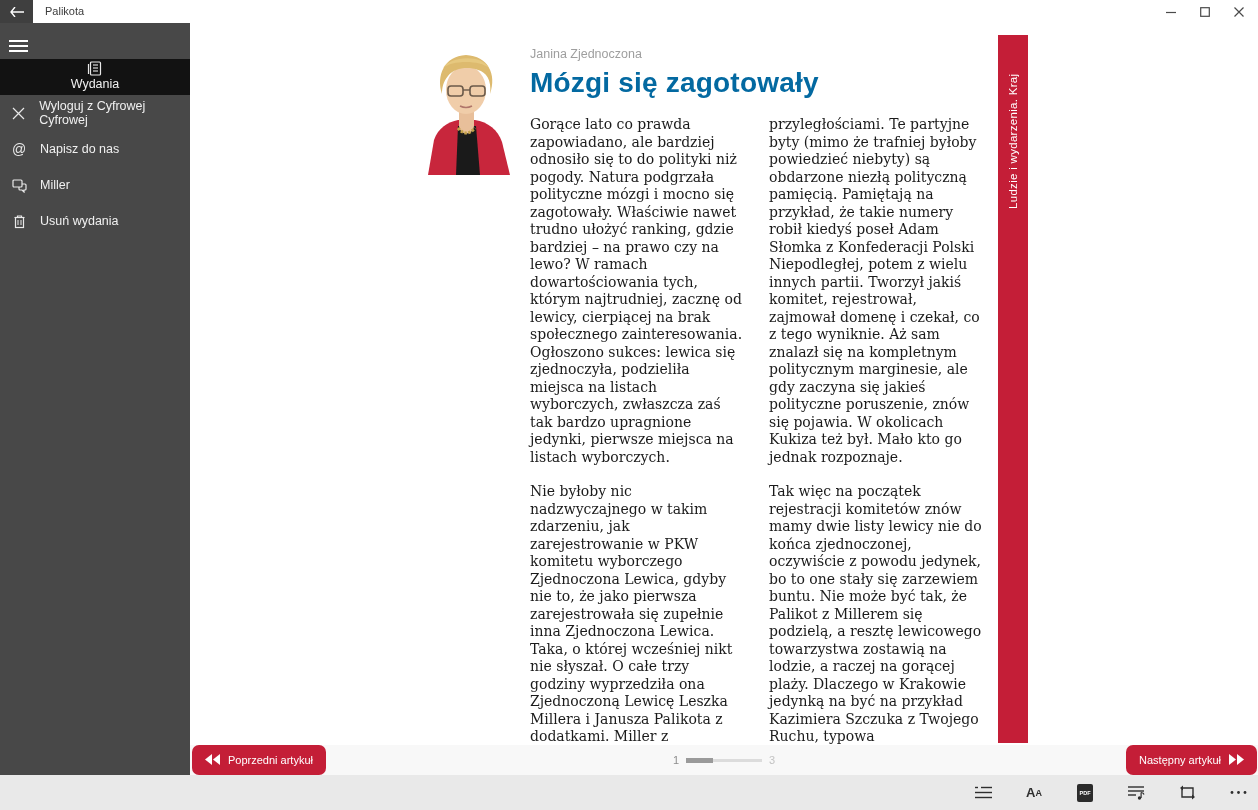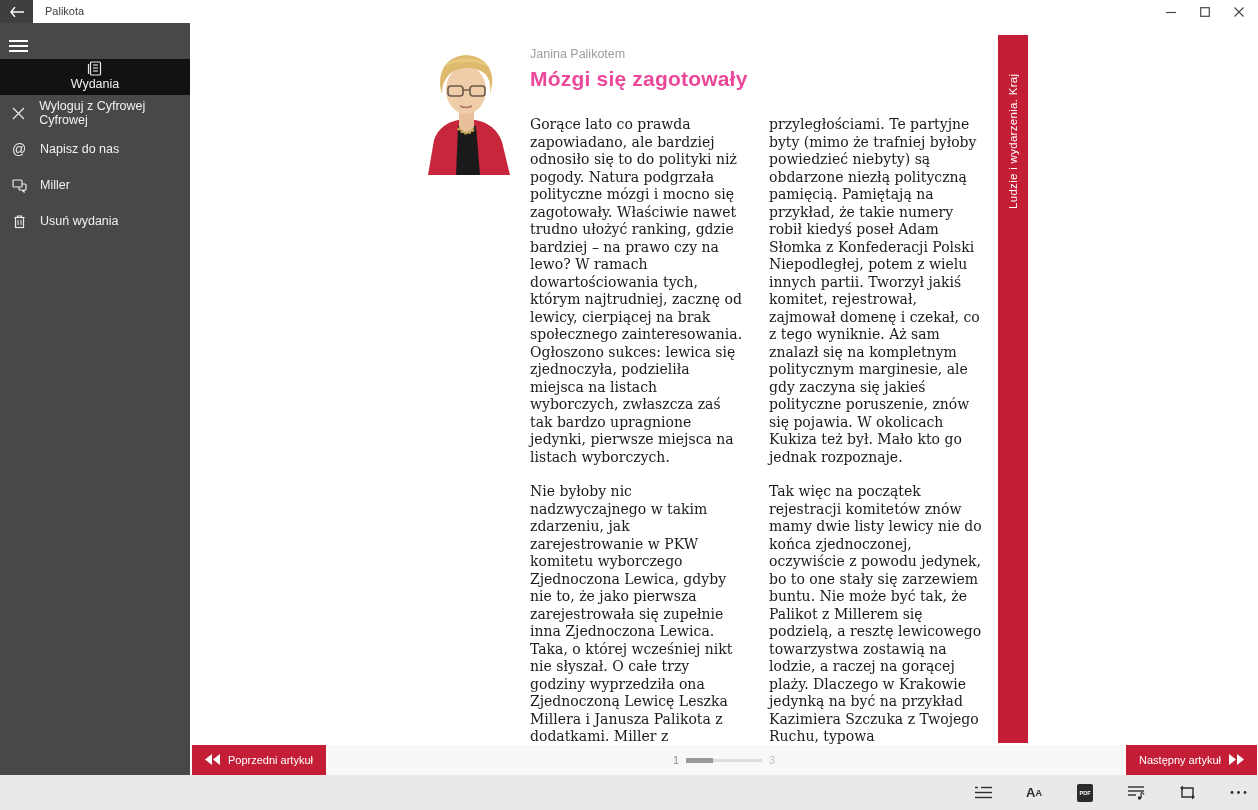--- a/index.html
+++ b/index.html
@@ -27,36 +27,36 @@
   .menu-item { height:36px; display:flex; align-items:center; color:#f1f1f1; font-size:12.5px; cursor:pointer; }
   .menu-item.selected { background:#121212;flex-direction:column; }
   .menu-icon { width:18px; height:18px; margin-left:10px; margin-right:12px; display:flex;
                align-items:center; justify-content:center; color:#e9e9e9; font-size:14px; }
   .menu-icon svg { width:15px; height:15px; }
 
   
   .main { position:absolute; left:190px; top:23px; width:1068px; height:722px; background:#fff; }
   .portrait { position:absolute; left:228px; top:25px; width:97px; height:127px; }
   .author { position:absolute; left:340px; top:24px; font-size:12.5px; color:#9e9e9e; }
-  .headline { position:absolute; left:340px; top:44px; font-size:21px; font-weight:bold; color:#ec4899;
+  .headline { position:absolute; left:340px; top:44px; font-size:28px; font-weight:bold; color:#0369a1;
               letter-spacing:.2px; }
   .columns { position:absolute; left:340px; top:93px; width:452px; display:flex; gap:26px; }
   .col { width:213px; font-family:"DejaVu Serif", serif; font-size:14px; line-height:17.5px; color:#1b1b1b; }
   .col p + p { margin-top:17px; }
 
   
   .section-tab { position:absolute; left:998px; top:35px; width:30px; height:708px; background:#c41e37; }
   .section-tab span { position:absolute; left:9px; top:174px; transform:rotate(-90deg);
                       transform-origin:0 0; white-space:nowrap; color:#fff; font-size:11.5px;
                       letter-spacing:.3px; }
 
   
   .navbar { position:absolute; left:190px; top:745px; width:1068px; height:30px; background:#f8f8f8; }
   .nav-btn { position:absolute; top:0; height:30px; background:#c41e37; color:#fff; font-size:11px;
-             display:flex; align-items:center; gap:8px; padding:0 13px; cursor:pointer; }
+             display:flex; align-items:center; gap:8px; padding:0 13px; cursor:pointer;border-radius:7px; }
   .nav-btn svg { width:15px; height:11px; }
   .prev-btn { left:2px; }
   .next-btn { right:1px; }
   .pager { position:absolute; left:0; top:0; width:1068px; height:30px; display:flex;
            align-items:center; justify-content:center; gap:7px; }
   .pager .cur { font-size:11px; color:#8d8d8d; }
   .pager .tot { font-size:11px; color:#c3c3c3; }
   .pager .track { position:relative; width:76px; height:3px; background:#dcdcdc; }
   .pager .thumb { position:absolute; left:0; top:-1px; width:27px; height:5px; background:#9a9a9a; cursor:pointer; }
 
@@ -184,21 +184,21 @@
         <rect x="30" y="38" width="15" height="10" rx="3" fill="none" stroke="#6b5a4a" stroke-width="1.6"></rect>
         <rect x="52" y="38" width="15" height="10" rx="3" fill="none" stroke="#6b5a4a" stroke-width="1.6"></rect>
         <line x1="45" y1="42" x2="52" y2="42" stroke="#6b5a4a" stroke-width="1.4"></line>
 
         <path d="M42 58 Q48 61 54 58" fill="none" stroke="#b0766a" stroke-width="1.6"></path>
 
         <path d="M40 80 Q48 90 57 80" fill="none" stroke="#c3a24a" stroke-width="3" stroke-dasharray="2.5 1.5"></path>
       </svg>
     </div>
 
-    <div class="author">Janina Palikotem</div>
+    <div class="author">Janina Zjednoczona</div>
     <h1 class="headline">Mózgi się zagotowały</h1>
 
     <div class="columns">
       <div class="col">
         <p>Gorące lato co prawda zapowiadano, ale bardziej odnosiło się to do polityki niż pogody. Natura podgrzała polityczne mózgi i mocno się zagotowały. Właściwie nawet trudno ułożyć ranking, gdzie bardziej – na prawo czy na lewo? W ramach dowartościowania tych, którym najtrudniej, zacznę od lewicy, cierpiącej na brak społecznego zainteresowania. Ogłoszono sukces: lewica się zjednoczyła, podzieliła miejsca na listach wyborczych, zwłaszcza zaś tak bardzo upragnione jedynki, pierwsze miejsca na listach wyborczych.</p>
         <p>Nie byłoby nic nadzwyczajnego w takim zdarzeniu, jak zarejestrowanie w PKW komitetu wyborczego Zjednoczona Lewica, gdyby nie to, że jako pierwsza zarejestrowała się zupełnie inna Zjednoczona Lewica. Taka, o której wcześniej nikt nie słyszał. O całe trzy godziny wyprzedziła ona Zjednoczoną Lewicę Leszka Millera i Janusza Palikota z dodatkami. Miller z Palikotem muszą więc szukać nowej nazwy, choć dotychczasową już jako tako oswoili. Nowa Zjednoczona Lewica to SDPL wraz z Wolnością i Równością oraz różnymi, nieznanymi szerzej</p>
       </div>
       <div class="col">
         <p>przyległościami. Te partyjne byty (mimo że trafniej byłoby powiedzieć niebyty) są obdarzone niezłą polityczną pamięcią. Pamiętają na przykład, że takie numery robił kiedyś poseł Adam Słomka z Konfederacji Polski Niepodległej, potem z wielu innych partii. Tworzył jakiś komitet, rejestrował, zajmował domenę i czekał, co z tego wyniknie. Aż sam znalazł się na kompletnym politycznym marginesie, ale gdy zaczyna się jakieś polityczne poruszenie, znów się pojawia. W okolicach Kukiza też był. Mało kto go jednak rozpoznaje.</p>
         <p>Tak więc na początek rejestracji komitetów znów mamy dwie listy lewicy nie do końca zjednoczonej, oczywiście z powodu jedynek, bo to one stały się zarzewiem buntu. Nie może być tak, że Palikot z Millerem się podzielą, a resztę lewicowego towarzystwa zostawią na lodzie, a raczej na gorącej plaży. Dlaczego w Krakowie jedynką na być na przykład Kazimiera Szczuka z Twojego Ruchu, typowa spadochroniarka, a nie jak najbardziej miejscowy i w dodatku bojowy prof. Jan Hartman, dawniej Twój Ruch, a obecnie Wolność i Równość? Dlaczego mają się marnować polityczne</p>

